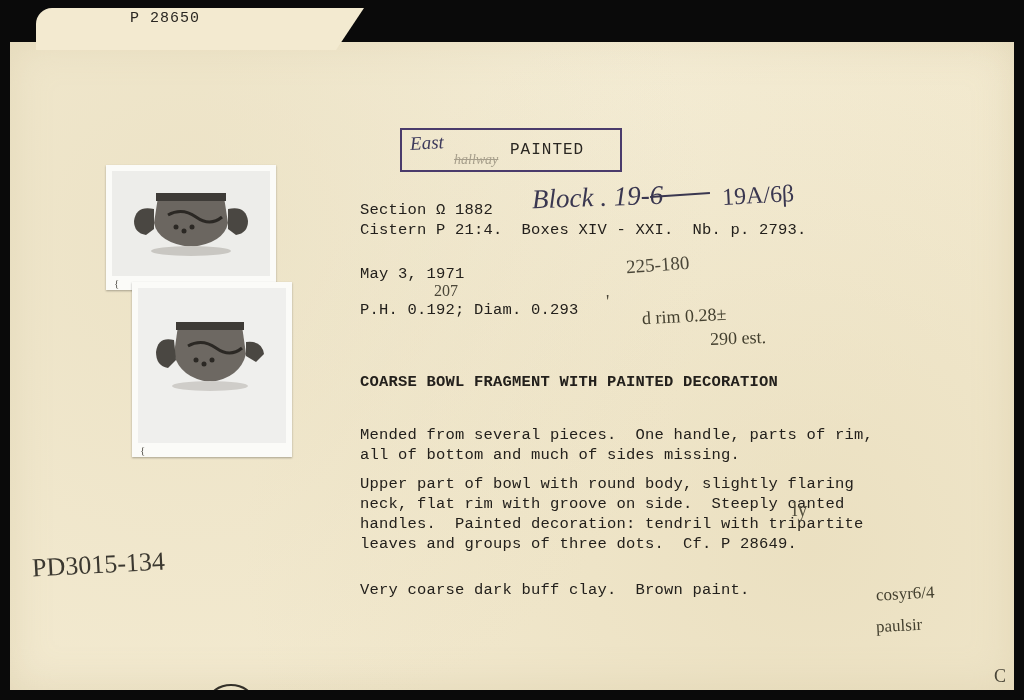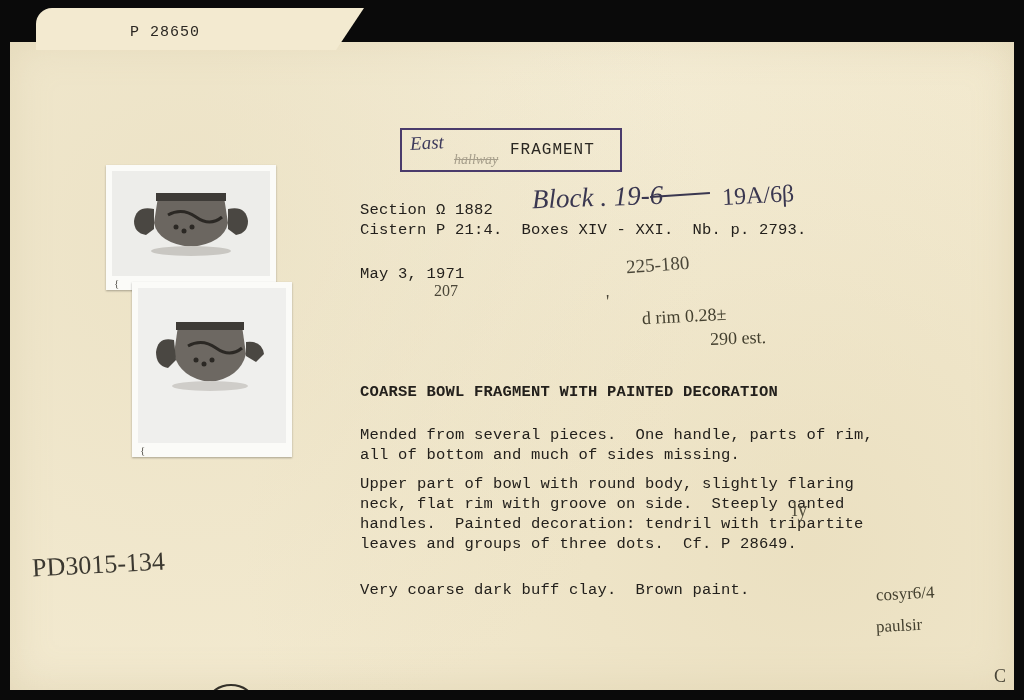--- a/index.html
+++ b/index.html
@@ -55,21 +55,21 @@
     color: #23201c;
     font-size: 15.5px;
     letter-spacing: 0.2px;
     white-space: pre;
     line-height: 20px;
   }
   .tw-b { font-weight: bold; }
 
   #catalog-no {
     position: absolute;
-    left: 130px; top: 24px;
+    left: 130px; top: 10px;
     font-family: "Liberation Mono", monospace;
     font-size: 15px;
     color: #2a2722;
     letter-spacing: 1px;
   }
 
   
   #basement-box {
     position: absolute;
     left: 390px; top: 86px;
@@ -103,21 +103,21 @@
     opacity: 0.55;
     text-decoration: line-through;
     margin-left: 44px;
   }
 
   
   .tblock { position: absolute; }
   #blk-section { left: 350px; top: 158px; }
   #blk-date    { left: 350px; top: 222px; text-align: center; }
   #blk-dims    { left: 350px; top: 258px; }
-  #blk-title   { left: 350px; top: 340px; }
+  #blk-title   { left: 350px; top: 330px; }
   #blk-p1      { left: 350px; top: 370px; margin-top: 13px; }
   #blk-p2      { left: 350px; top: 432px; }
   #blk-p3      { left: 350px; top: 538px; }
 
   
   .hw {
     position: absolute;
     font-family: "Liberation Serif", serif;
     color: #35323f;
     white-space: pre;
@@ -290,32 +290,35 @@
           <circle cx="74" cy="72" r="2.5" fill="#2b2824"></circle>
           <ellipse cx="72" cy="98" rx="38" ry="5" fill="#cfcdc9"></ellipse>
         </svg>
       </div>
       <div class="photo-caption">{</div>
     </div>
 
     <div id="basement-box">
       <div id="basement-hand">East</div>
       <div id="basement-struck">hallway</div>
-      <div id="basement-label">FRAGMENT</div>
+      <div id="basement-label">PAINTED</div>
     </div>
 
     <div class="tblock" id="blk-section">
       <div class="tw">Section Ω 1882</div>
       <div class="tw">Cistern P 21:4.  Boxes XIV - XXI.  Nb. p. 2793.</div>
     </div>
 
     <div class="tblock" id="blk-date">
       <div class="tw">May 3, 1971</div>
     </div>
 
+    <div class="tblock" id="blk-dims">
+      <div class="tw">P.H. 0.192; Diam. 0.293</div>
+    </div>
 
     <div class="tblock" id="blk-title">
       <div class="tw tw-b">COARSE BOWL FRAGMENT WITH PAINTED DECORATION</div>
     </div>
 
     <div class="tblock" id="blk-p1">
       <div class="tw">Mended from several pieces.  One handle, parts of rim,</div>
       <div class="tw">all of bottom and much of sides missing.</div>
     </div>
 

